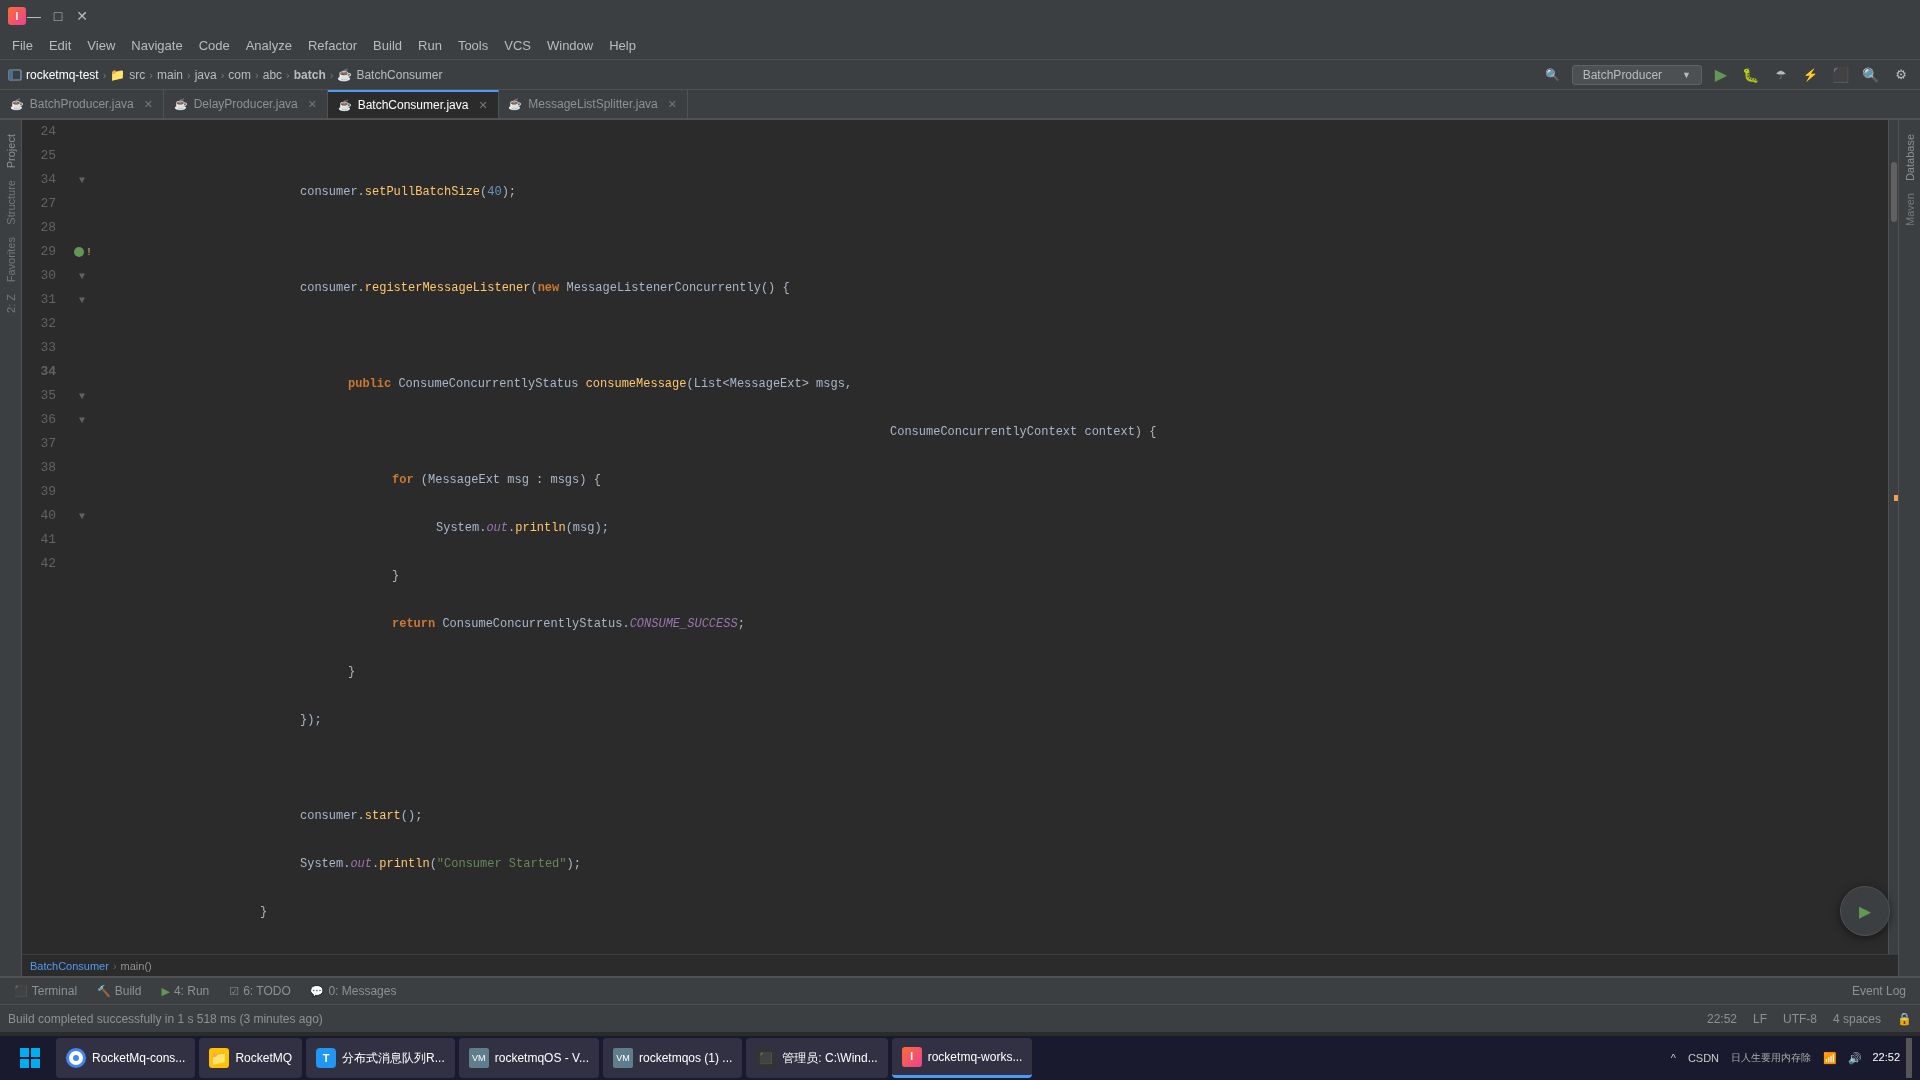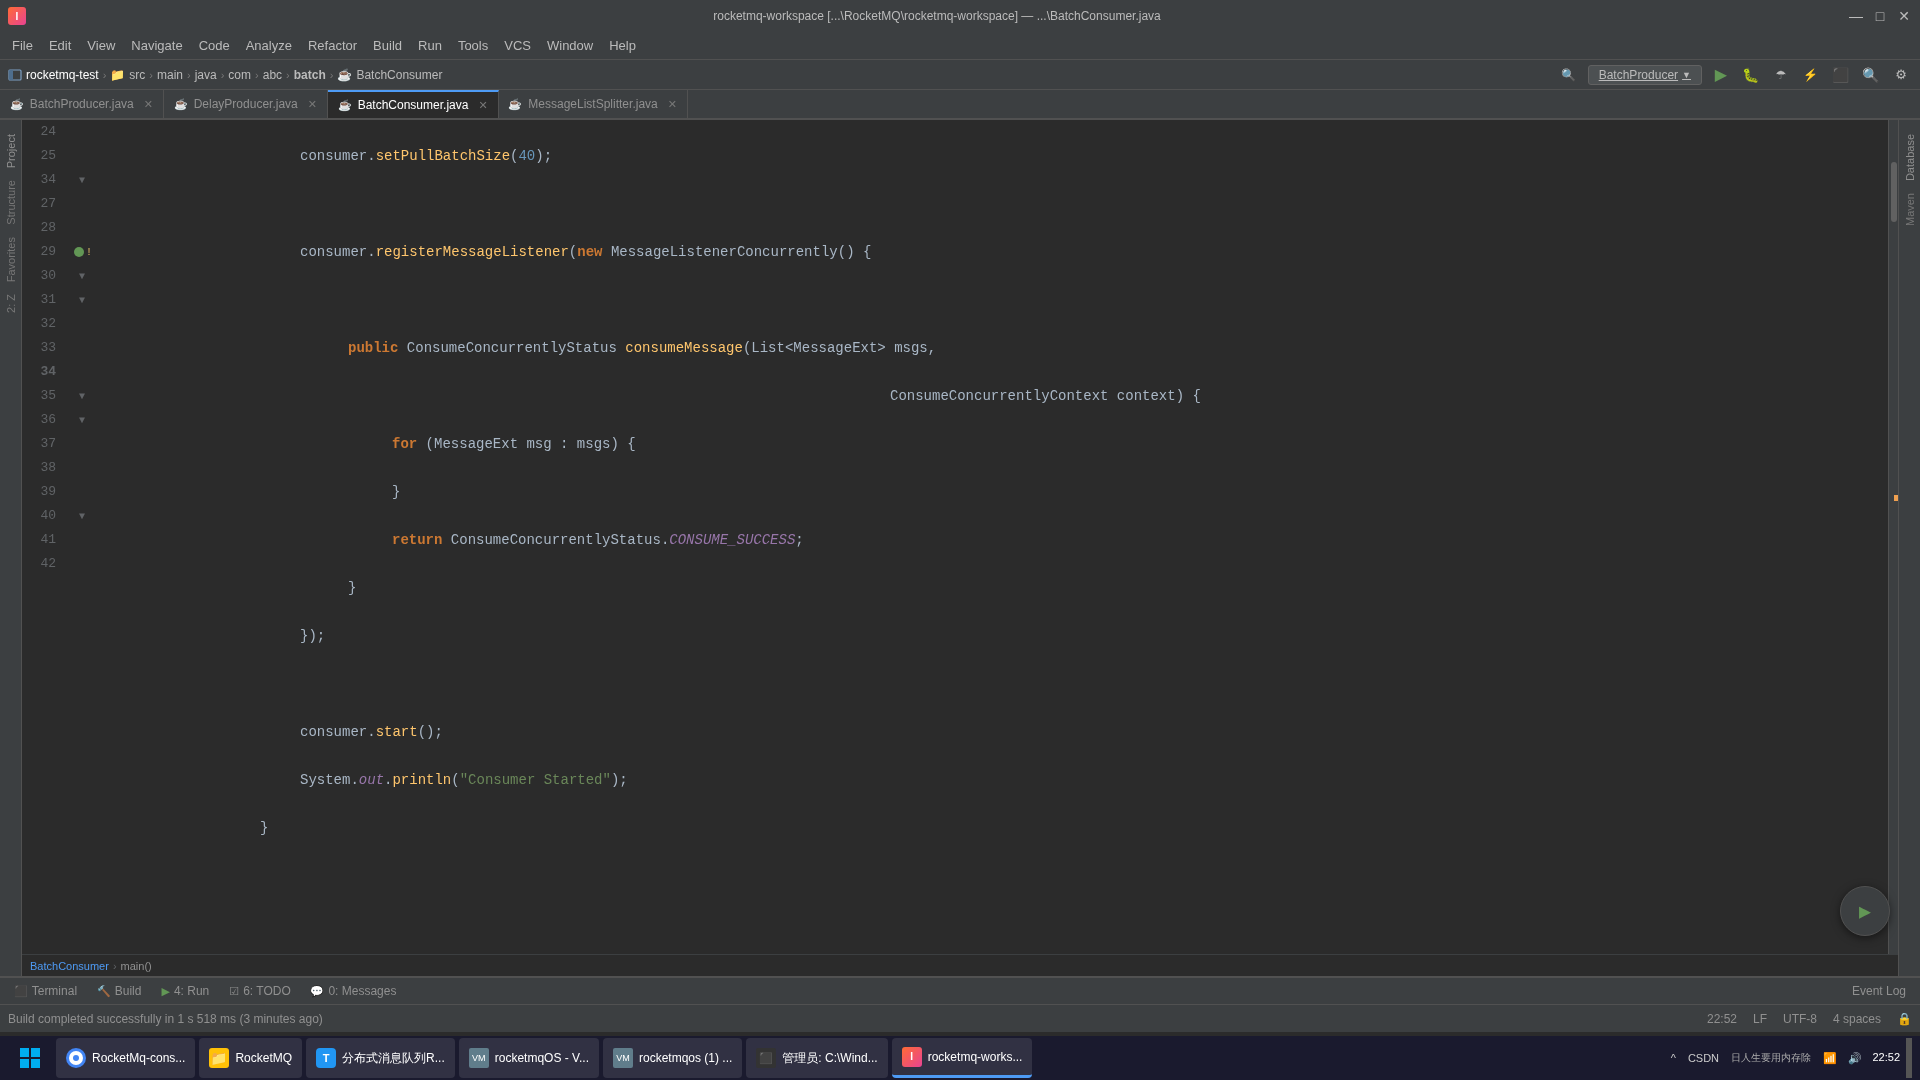--- a/index.html
+++ b/index.html
@@ -58,23 +58,22 @@
     #nav-bar .right-section { margin-left: auto; display: flex; align-items: center; gap: 8px; }
     .run-config-btn {
       background: #4c5052;
       border: 1px solid #616161;
       border-radius: 3px;
       padding: 2px 10px;
       color: #bbbbbb;
       font-size: 12px;
       display: flex;
       align-items: center;
-      gap: 4px;
+      gap: 20px;
       cursor: pointer;
-      text-decoration: underline;
     }
     .nav-action-btn {
       width: 22px; height: 22px;
       display: flex; align-items: center; justify-content: center;
       cursor: pointer; color: #bbbbbb;
       border-radius: 2px;
     }
 
     
     #tabs-bar {
@@ -241,21 +240,20 @@
       padding: 6px 2px;
     }
   </style>
 </head>
 <body>
 
 <div id="title-bar">
   <div class="title-left">
     <span style="width:18px;height:18px;background:linear-gradient(135deg,#FF6B35,#e84393);border-radius:3px;display:inline-flex;align-items:center;justify-content:center;color:#fff;font-size:10px;font-weight:bold;">I</span>
   </div>
-  <div class="title-center">rocketmq-workspace [...\RocketMQ\rocketmq-workspace] — ...\BatchConsumer.java</div>
   <div class="title-controls">
     <span class="win-btn">—</span>
     <span class="win-btn">□</span>
     <span class="win-btn">✕</span>
   </div>
 </div>
 
 <div id="menu-bar">
   <span class="menu-item">File</span>
   <span class="menu-item">Edit</span>
@@ -389,28 +387,29 @@
         <div style="height:24px;display:flex;align-items:center;justify-content:center;color:#606366;font-size:10px;">▼</div>
         <div style="height:24px;display:flex;align-items:center;justify-content:center;color:#606366;font-size:10px;">▼</div>
         <div style="height:24px;"></div>
         <div style="height:24px;"></div>
         <div style="height:24px;"></div>
         <div style="height:24px;display:flex;align-items:center;justify-content:center;color:#606366;font-size:10px;">▼</div>
         <div style="height:24px;"></div>
         <div style="height:24px;"></div>
       </div>
 
-      <div id="code-content" style="flex:1;font-size:14px;line-height:24px;color:#a9b7c6;padding-left:8px;white-space:pre;overflow:hidden;">
+      <div id="code-content" style="flex:1;font-size:12px;line-height:24px;color:#a9b7c6;padding-left:8px;white-space:pre;overflow:hidden;margin-top:36px;">
 <div class="line"><span style="margin-left:200px;">consumer</span><span style="color:#a9b7c6;">.</span><span style="color:#ffc66d;">setPullBatchSize</span><span style="color:#a9b7c6;">(</span><span style="color:#6897bb;">40</span><span style="color:#a9b7c6;">);</span></div>
 <div class="line">&nbsp;</div>
 <div class="line"><span style="margin-left:200px;">consumer</span><span style="color:#a9b7c6;">.</span><span style="color:#ffc66d;">registerMessageListener</span><span style="color:#a9b7c6;">(</span><span style="color:#cc7832;font-weight:bold;">new</span><span> </span><span style="color:#a9b7c6;">MessageListenerConcurrently</span><span style="color:#a9b7c6;">() {</span></div>
 <div class="line">&nbsp;</div>
 <div class="line"><span style="margin-left:248px;"><span style="color:#cc7832;font-weight:bold;">public</span><span> </span><span style="color:#a9b7c6;">ConsumeConcurrentlyStatus</span><span> </span><span style="color:#ffc66d;">consumeMessage</span><span style="color:#a9b7c6;">(</span><span style="color:#a9b7c6;">List</span><span style="color:#a9b7c6;">&lt;</span><span style="color:#a9b7c6;">MessageExt</span><span style="color:#a9b7c6;">&gt;</span><span> msgs,</span></span></div>
 <div class="line"><span style="margin-left:790px;"><span style="color:#a9b7c6;">ConsumeConcurrentlyContext</span><span> context) {</span></span></div>
 <div class="line"><span style="margin-left:292px;"><span style="color:#cc7832;font-weight:bold;">for</span><span> (</span><span style="color:#a9b7c6;">MessageExt</span><span> msg : msgs) {</span></span></div>
+<div class="line"><span style="margin-left:336px;"><span style="color:#a9b7c6;">System</span><span>.</span><span style="color:#9876aa;font-style:italic;">out</span><span>.</span><span style="color:#ffc66d;">println</span><span>(msg);</span></span></div>
 <div class="line"><span style="margin-left:292px;">}</span></div>
 <div class="line"><span style="margin-left:292px;"><span style="color:#cc7832;font-weight:bold;">return</span><span> </span><span style="color:#a9b7c6;">ConsumeConcurrentlyStatus</span><span>.</span><span style="color:#9876aa;font-style:italic;">CONSUME_SUCCESS</span><span>;</span></span></div>
 <div class="line"><span style="margin-left:248px;">}</span></div>
 <div class="line"><span style="margin-left:200px;">});</span></div>
 <div class="line">&nbsp;</div>
 <div class="line"><span style="margin-left:200px;">consumer</span><span>.</span><span style="color:#ffc66d;">start</span><span>();</span></div>
 <div class="line"><span style="margin-left:200px;"><span style="color:#a9b7c6;">System</span><span>.</span><span style="color:#9876aa;font-style:italic;">out</span><span>.</span><span style="color:#ffc66d;">println</span><span>(</span><span style="color:#6a8759;">"Consumer Started"</span><span>);</span></span></div>
 <div class="line"><span style="margin-left:160px;">}</span></div>
 
 

